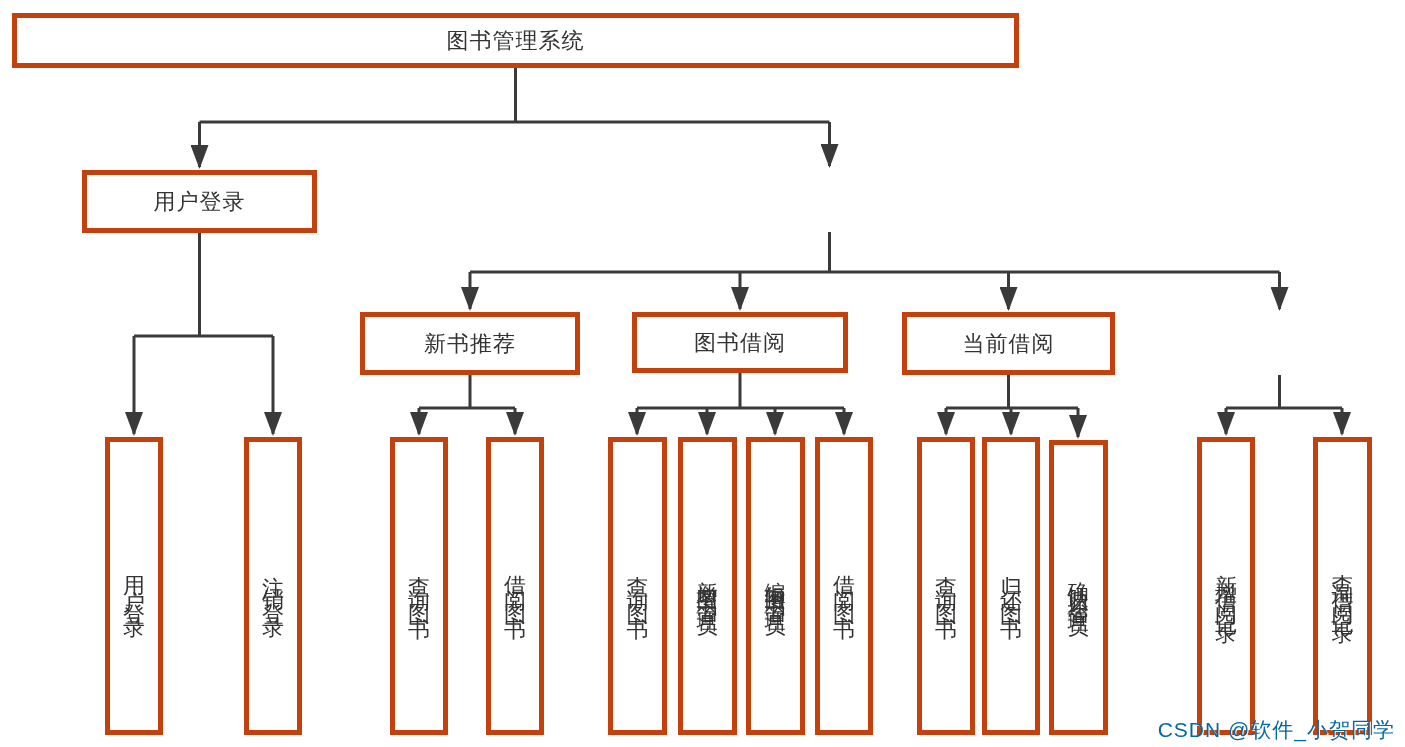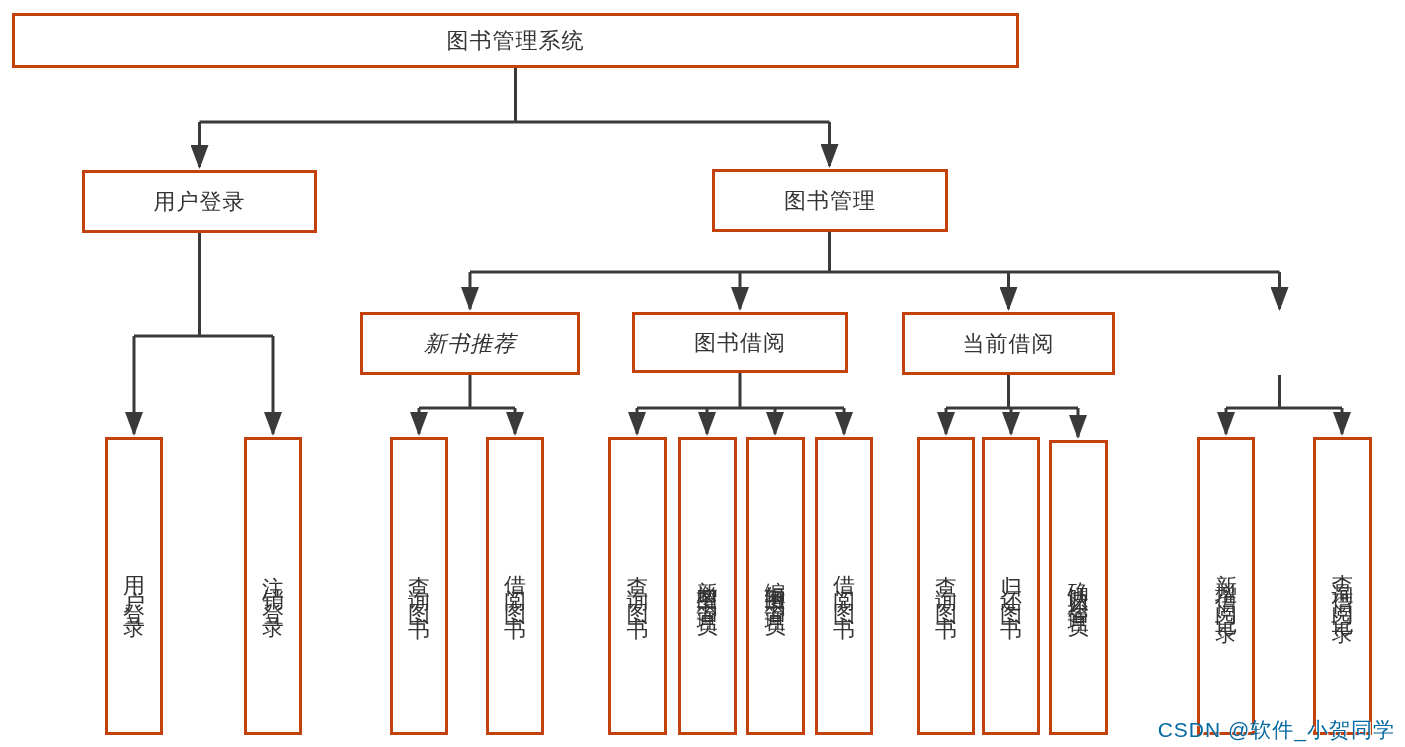--- a/index.html
+++ b/index.html
@@ -13,21 +13,21 @@
   }
   .connector-svg {
     position: absolute;
     left: 0; top: 0;
     width: 1405px; height: 747px;
     pointer-events: none;
   }
   .node {
     position: absolute;
     box-sizing: border-box;
-    border: 3px solid #c2410c;
+    border: 5px solid #c2410c;
     background: #ffffff;
     color: #333333;
     display: flex;
     align-items: center;
     justify-content: center;
     font-size: 22px;
     letter-spacing: 1px;
     text-align: center;
   }
   .v-node {
@@ -100,23 +100,22 @@
       <path d="M1279.5,375 V408"></path>
       <path d="M1226,408 H1342"></path>
       <path d="M1226,408 V434" marker-end="url(#arrow)"></path>
       <path d="M1342,408 V434" marker-end="url(#arrow)"></path>
     </g>
   </svg>
 
   <div class="node" style="left:12px; top:13px; width:1007px; height:55px;">图书管理系统</div>
 
   <div class="node" style="left:82px; top:170px; width:235px; height:63px;">用户登录</div>
-  <div class="node" style="left:712px; top:169px; width:236px; height:63px;">图书管理</div>
 
-  <div class="node" style="left:360px; top:312px; width:220px; height:63px;font-style:italic;">新书推荐</div>
+  <div class="node" style="left:360px; top:312px; width:220px; height:63px;">新书推荐</div>
   <div class="node" style="left:902px; top:312px; width:213px; height:63px;">当前借阅</div>
   <div class="node" style="left:632px; top:312px; width:216px; height:61px;">图书借阅</div>
 
   <div class="node v-node" style="left:105px; top:437px; width:58px; height:298px;">用户登录</div>
   <div class="node v-node" style="left:244px; top:437px; width:58px; height:298px;">注销登录</div>
 
   <div class="node v-node" style="left:390px; top:437px; width:58px; height:298px;">查询图书</div>
   <div class="node v-node" style="left:486px; top:437px; width:58px; height:298px;">借阅图书</div>
 
   <div class="node v-node" style="left:608px; top:437px; width:59px; height:298px;">查询图书</div>

